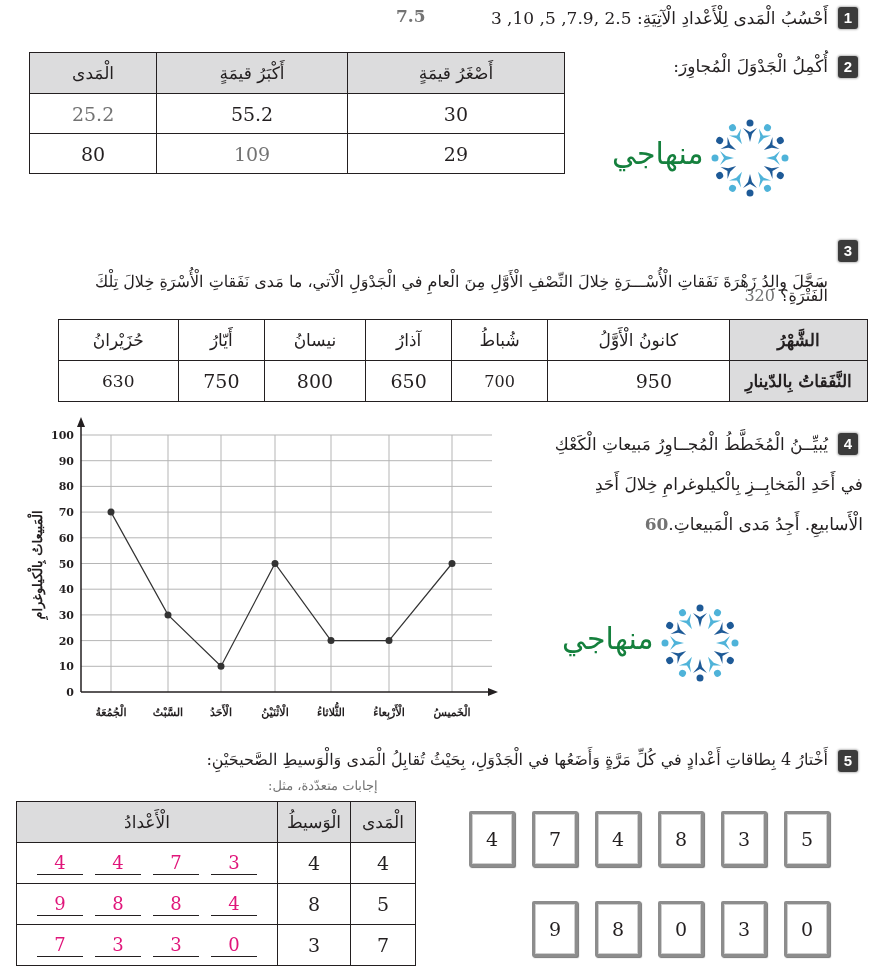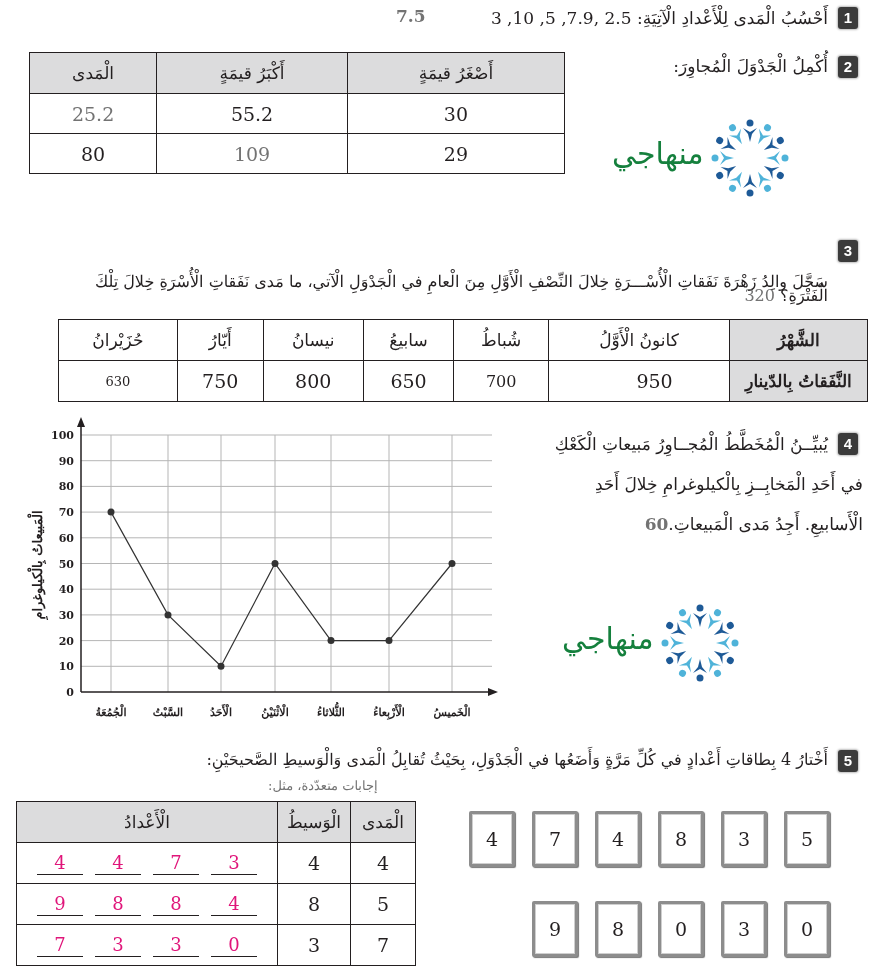--- a/index.html
+++ b/index.html
@@ -130,33 +130,33 @@
   <span>الْفَتْرَةِ؟</span>
   <span class="ans">320</span>
 </div>
 
 <table class="t3">
   <tbody>
       <tr>
     <td class="hdr">الشَّهْرُ</td>
     <td>كانونُ الْأَوَّلُ</td>
     <td>شُباطُ</td>
-    <td>سابيعُ</td>
+    <td>آذارُ</td>
     <td>نيسانُ</td>
     <td>أَيّارُ</td>
     <td>حُزَيْرانُ</td>
   </tr>
   <tr>
     <td class="hdr">النَّفَقاتُ بِالدّينارِ</td>
     <td style="font-size:19px;padding-left:32px;">950</td>
     <td style="font-size:16px;">700</td>
     <td style="font-size:19px;border-radius:18px;">650</td>
     <td style="font-size:19px;">800</td>
     <td style="font-size:19px;border-radius:8px;">750</td>
-    <td style="font-size:13px;">630</td>
+    <td style="font-size:17px;">630</td>
   </tr>
 </tbody>
   </table>
 
 <svg class="abs" id="chart" style="left:0; top:415px;" width="500" height="310">
   <g id="grid">
       <line x1="81" y1="251.3" x2="492" y2="251.3" stroke="#b5b5b5" stroke-width="1"></line>
       <line x1="81" y1="225.6" x2="492" y2="225.6" stroke="#b5b5b5" stroke-width="1"></line>
       <line x1="81" y1="199.9" x2="492" y2="199.9" stroke="#b5b5b5" stroke-width="1"></line>
       <line x1="81" y1="174.2" x2="492" y2="174.2" stroke="#b5b5b5" stroke-width="1"></line>

